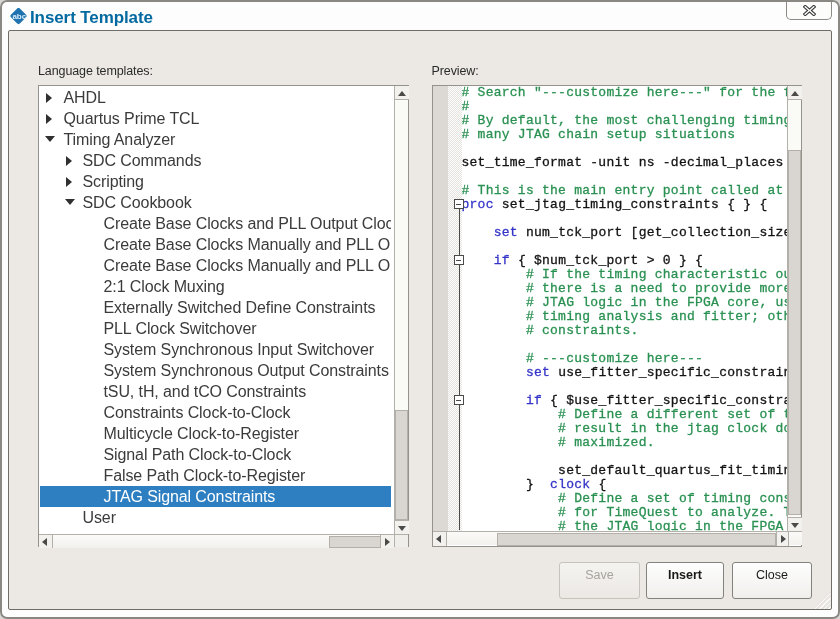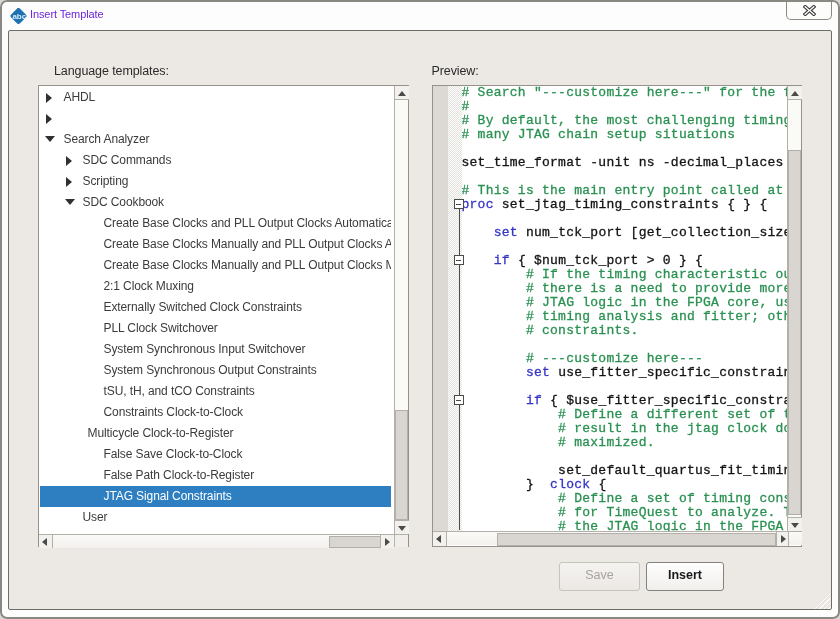--- a/index.html
+++ b/index.html
@@ -2,36 +2,36 @@
 <html><head>
 <meta charset="utf-8">
 <style>
 html,body{margin:0;padding:0;width:840px;height:619px;background:#d8d6d3;overflow:hidden;
   font-family:"Liberation Sans",sans-serif;}
 #win{position:absolute;left:0;top:0;width:840px;height:619px;background:#fdfdfd;
   border-radius:7px;overflow:hidden;box-sizing:border-box;}
 #winborder{position:absolute;left:0;top:0;width:840px;height:619px;border:2px solid #8a8883;
   border-radius:7px;box-sizing:border-box;z-index:60;pointer-events:none;}
 
-#title{position:absolute;left:30px;top:8px;font-size:11px;color:#6d28d9;letter-spacing:-0.1px;z-index:5;}
+#title{position:absolute;left:30px;top:8px;font-size:17px;color:#0369a1;letter-spacing:-0.1px;z-index:5;font-weight:bold;}
 #icon{position:absolute;left:9px;top:8px;z-index:5;}
 #close{position:absolute;left:786px;top:2px;width:44px;height:17px;background:#fcfcfb;
   border:1px solid #8c8a85;border-top:none;border-radius:0 0 5px 5px;z-index:70;}
 #close svg{position:absolute;left:16px;top:3px;}
 
 #frame{position:absolute;left:8px;top:30px;width:824px;height:580px;box-sizing:border-box;
   border:1.4px solid #6f6d67;background:#ECE9E4;border-radius:2px;z-index:1;}
 .lbl{position:absolute;font-size:12.5px;color:#2b2b2b;letter-spacing:-0.1px;z-index:5;}
 
 .panel{position:absolute;top:84.5px;height:462px;background:#fff;border:1px solid #95928c;
   box-sizing:border-box;z-index:5;}
 #tree{left:38px;width:371px;}
 #prev{left:432px;width:370px;}
 
-.trow{position:absolute;left:0.5px;width:351.5px;height:21px;font-size:12px;color:#3b3b3b;
+.trow{position:absolute;left:0.5px;width:351.5px;height:21px;font-size:16px;color:#3b3b3b;
   letter-spacing:-0.1px;line-height:21px;white-space:nowrap;overflow:hidden;}
 .trow span.txt{position:absolute;top:0;}
 .sel{background:#2e7fc1;color:#fff;}
 
 .arr-r{position:absolute;width:0;height:0;border-left:6.5px solid #303030;
   border-top:5px solid transparent;border-bottom:5px solid transparent;top:5.5px;}
 .arr-d{position:absolute;width:0;height:0;border-top:6.5px solid #303030;
   border-left:5.5px solid transparent;border-right:5.5px solid transparent;top:7px;}
 
 .sb-v{position:absolute;top:0;width:14px;border-left:1px solid #b3b0aa;background:#fafaf7;box-sizing:border-box;}
@@ -55,21 +55,21 @@
 #code{position:absolute;left:28.5px;top:0.5px;width:325px;height:445px;overflow:hidden;}
 #code pre{margin:0;font-family:"Liberation Mono",monospace;font-size:13px;line-height:14px;
   color:#141414;white-space:pre;letter-spacing:0.25px;-webkit-text-stroke:0.3px;}
 #code .c{color:#2a9152;}
 #code .k{color:#3434c8;}
 .fbox{position:absolute;left:20.5px;width:10px;height:10px;border:1px solid #4a4a48;background:#fff;
   box-sizing:border-box;z-index:3;}
 .fbox::after{content:"";position:absolute;left:1.5px;top:3.5px;width:5px;height:1px;background:#4a4a48;}
 #fline{position:absolute;left:26px;top:122.5px;width:1px;height:322px;background:#4a4a48;z-index:2;}
 
-.btn{position:absolute;top:562px;height:29px;box-sizing:border-box;border-radius:3px;
+.btn{position:absolute;top:562px;height:37px;box-sizing:border-box;border-radius:3px;
   font-size:12.5px;text-align:center;line-height:25px;color:#1a1a1a;z-index:5;
   border:1px solid #84827c;background:linear-gradient(#fefefe,#f1efec);}
 #bsave{left:559px;width:81px;border-color:#c6c3bd;color:#a7a39d;
   background:linear-gradient(#f5f3f0,#ebe8e4);}
 #binsert{left:646px;width:78px;font-weight:bold;}
 #bclose{left:732px;width:80px;}
 #grip{position:absolute;left:814px;top:591px;width:16.5px;height:18px;z-index:6;
   background:repeating-linear-gradient(135deg,rgba(253,252,251,0.95) 0 1px,rgba(220,218,214,0.25) 1px 3.2px);
   clip-path:polygon(100% 0,100% 100%,0 100%);}
 </style>
@@ -80,35 +80,36 @@
     <rect x="3.2" y="1.7" width="12.6" height="12.6" rx="2.2" transform="rotate(45 9.5 8)" fill="#1f72b0"></rect>
     <text x="3.4" y="11.2" font-family="Liberation Sans" font-size="8" font-weight="bold" fill="#d6ecfb">abc</text>
   </svg></div>
   <div id="title">Insert Template</div>
   <div id="close">
       <svg width="13" height="11" viewBox="0 0 13 11">
     <path d="M2.2 0.2 L6.5 4 L10.8 0.2 L12.6 1.9 L8.4 5.5 L12.6 9.1 L10.8 10.8 L6.5 7 L2.2 10.8 L0.4 9.1 L4.6 5.5 L0.4 1.9 Z" fill="#fff" stroke="#3a3a3a" stroke-width="1.1"></path>
   </svg>
     </div>
   <div id="frame"></div>
-  <div class="lbl" style="left:38px;top:63.5px;margin-left:16px;">Language templates:</div>
+  <div class="lbl" style="left:38px;top:63.5px;">Language templates:</div>
   <div class="lbl" style="left:431.5px;top:63.5px;">Preview:</div>
 
   <div class="panel" id="tree">
     <div id="rows">
         <div class="trow" style="top:1.5px">
           <span class="arr-r" style="left:6px"></span>
           <span class="txt" style="left:24px">AHDL</span>
         </div>
         <div class="trow" style="top:22.5px">
           <span class="arr-r" style="left:6px"></span>
+          <span class="txt" style="left:24px">Quartus Prime TCL</span>
         </div>
         <div class="trow" style="top:43.5px">
           <span class="arr-d" style="left:5px"></span>
-          <span class="txt" style="left:24px">Search Analyzer</span>
+          <span class="txt" style="left:24px">Timing Analyzer</span>
         </div>
         <div class="trow" style="top:64.5px">
           <span class="arr-r" style="left:26px"></span>
           <span class="txt" style="left:43px">SDC Commands</span>
         </div>
         <div class="trow" style="top:85.5px">
           <span class="arr-r" style="left:26px"></span>
           <span class="txt" style="left:43px">Scripting</span>
         </div>
         <div class="trow" style="top:106.5px">
@@ -121,42 +122,42 @@
         <div class="trow" style="top:148.5px">
           <span class="txt" style="left:64px">Create Base Clocks Manually and PLL Output Clocks Automatically</span>
         </div>
         <div class="trow" style="top:169.5px">
           <span class="txt" style="left:64px">Create Base Clocks Manually and PLL Output Clocks Manually</span>
         </div>
         <div class="trow" style="top:190.5px">
           <span class="txt" style="left:64px">2:1 Clock Muxing</span>
         </div>
         <div class="trow" style="top:211.5px">
-          <span class="txt" style="left:64px">Externally Switched Clock Constraints</span>
+          <span class="txt" style="left:64px">Externally Switched Define Constraints</span>
         </div>
         <div class="trow" style="top:232.5px">
           <span class="txt" style="left:64px">PLL Clock Switchover</span>
         </div>
         <div class="trow" style="top:253.5px">
           <span class="txt" style="left:64px">System Synchronous Input Switchover</span>
         </div>
         <div class="trow" style="top:274.5px">
           <span class="txt" style="left:64px">System Synchronous Output Constraints</span>
         </div>
         <div class="trow" style="top:295.5px">
           <span class="txt" style="left:64px">tSU, tH, and tCO Constraints</span>
         </div>
         <div class="trow" style="top:316.5px">
           <span class="txt" style="left:64px">Constraints Clock-to-Clock</span>
         </div>
         <div class="trow" style="top:337.5px">
-          <span class="txt" style="left:48px">Multicycle Clock-to-Register</span>
+          <span class="txt" style="left:64px">Multicycle Clock-to-Register</span>
         </div>
         <div class="trow" style="top:358.5px">
-          <span class="txt" style="left:64px">False Save Clock-to-Clock</span>
+          <span class="txt" style="left:64px">Signal Path Clock-to-Clock</span>
         </div>
         <div class="trow" style="top:379.5px">
           <span class="txt" style="left:64px">False Path Clock-to-Register</span>
         </div>
         <div class="trow sel" style="top:400.5px">
           <span class="txt" style="left:64px">JTAG Signal Constraints</span>
         </div>
         <div class="trow" style="top:421.5px">
           <span class="txt" style="left:43px">User</span>
         </div>
@@ -243,15 +244,16 @@
         </div>
       <div class="sb-thumb" style="left:64px;top:0.5px;width:279px;height:13.5px;"></div>
       <div class="sb-btn" style="left:343px;top:0;width:13px;height:14px;border-left:1px solid #b3b0aa;border-right:1px solid #b3b0aa;">
           <div class="ar"></div>
         </div>
     </div>
   </div>
 
   <div class="btn" id="bsave">Save</div>
   <div class="btn" id="binsert">Insert</div>
+  <div class="btn" id="bclose">Close</div>
   <div id="grip"></div>
 </div>
 <div id="winborder"></div>
 
 </body></html>

